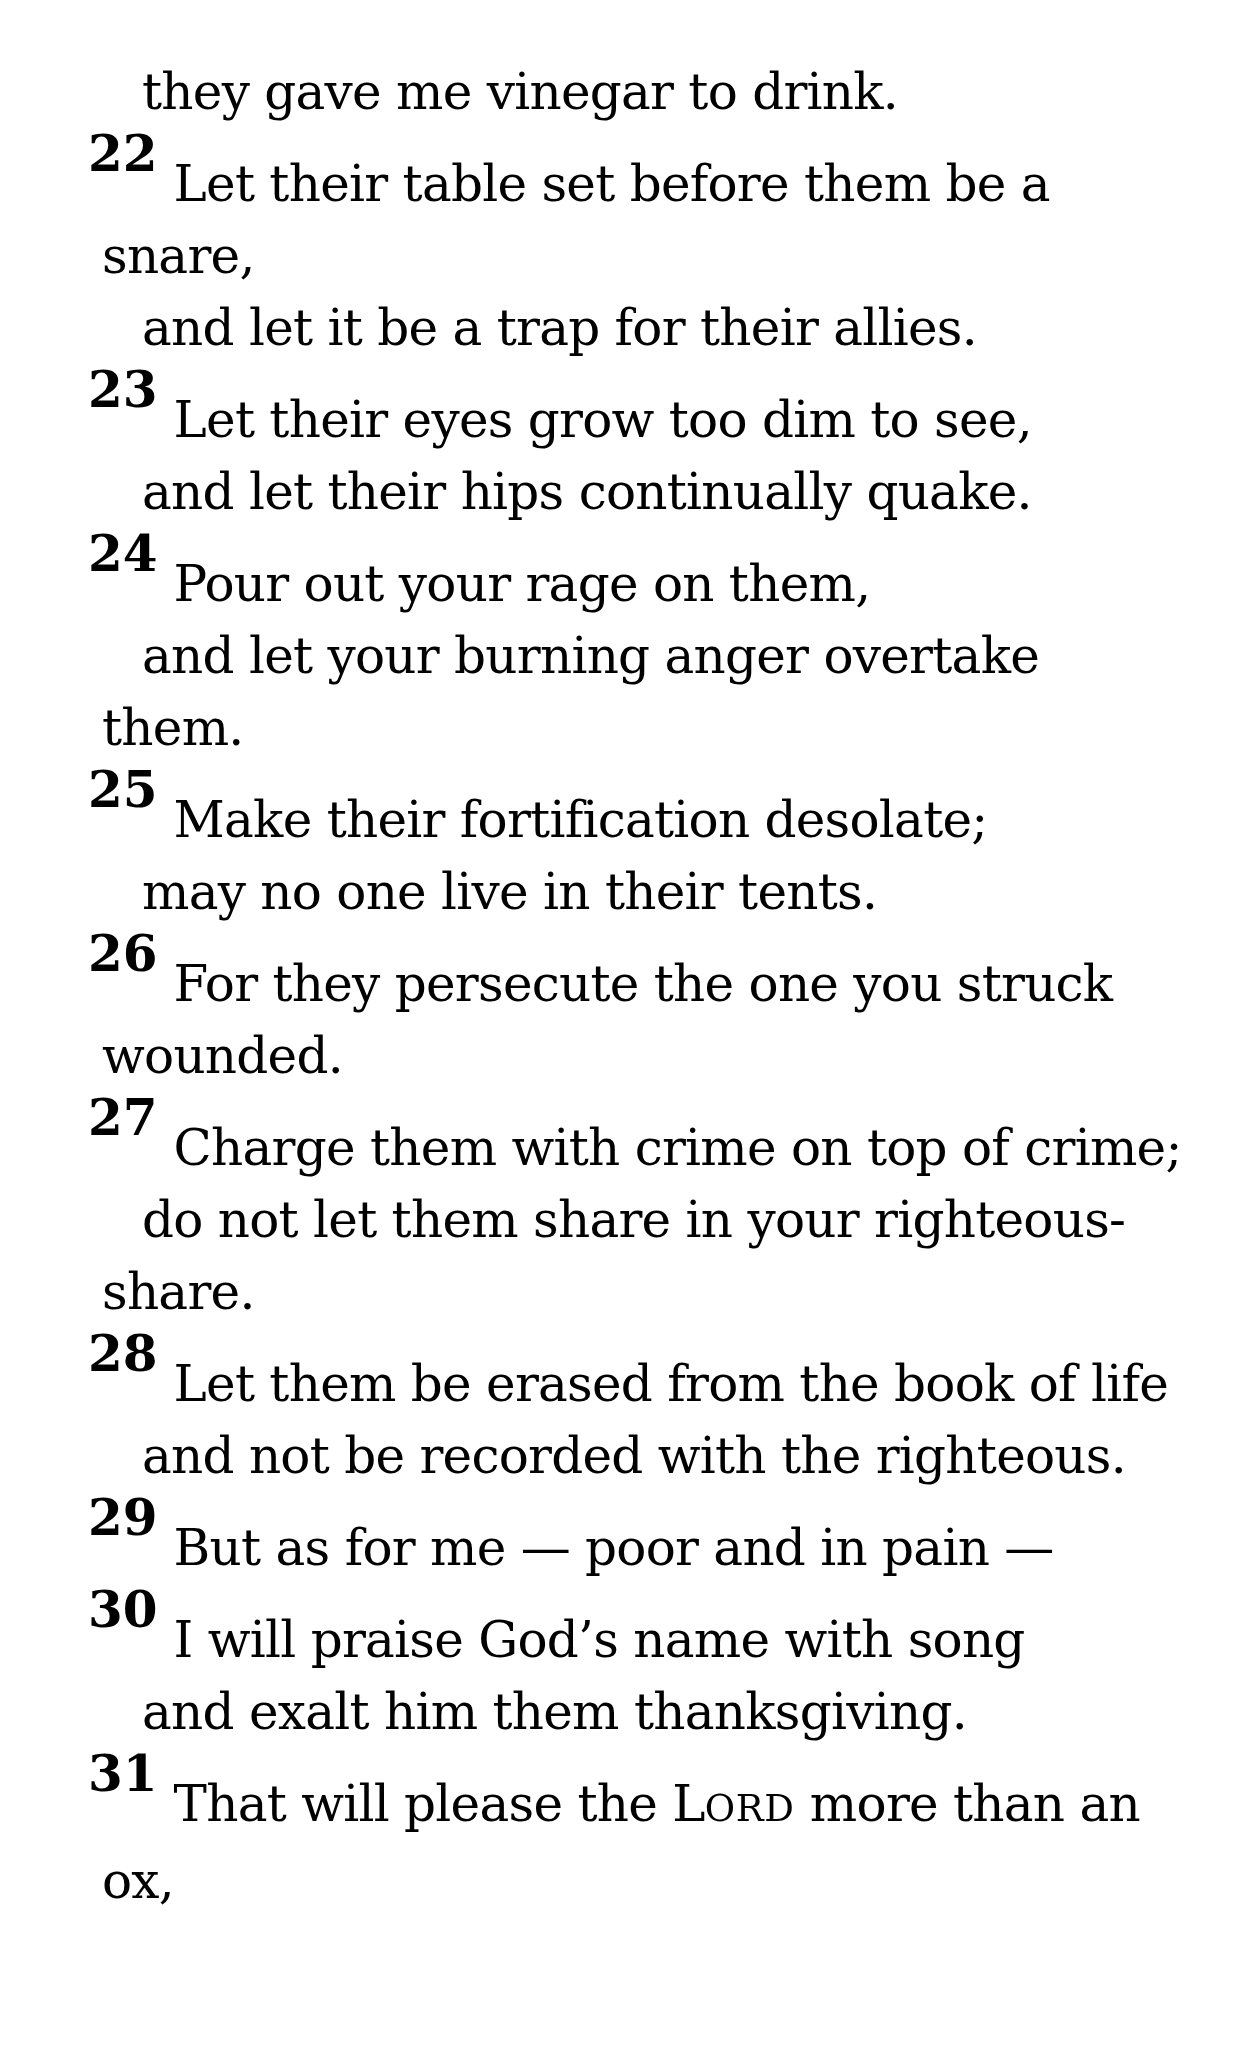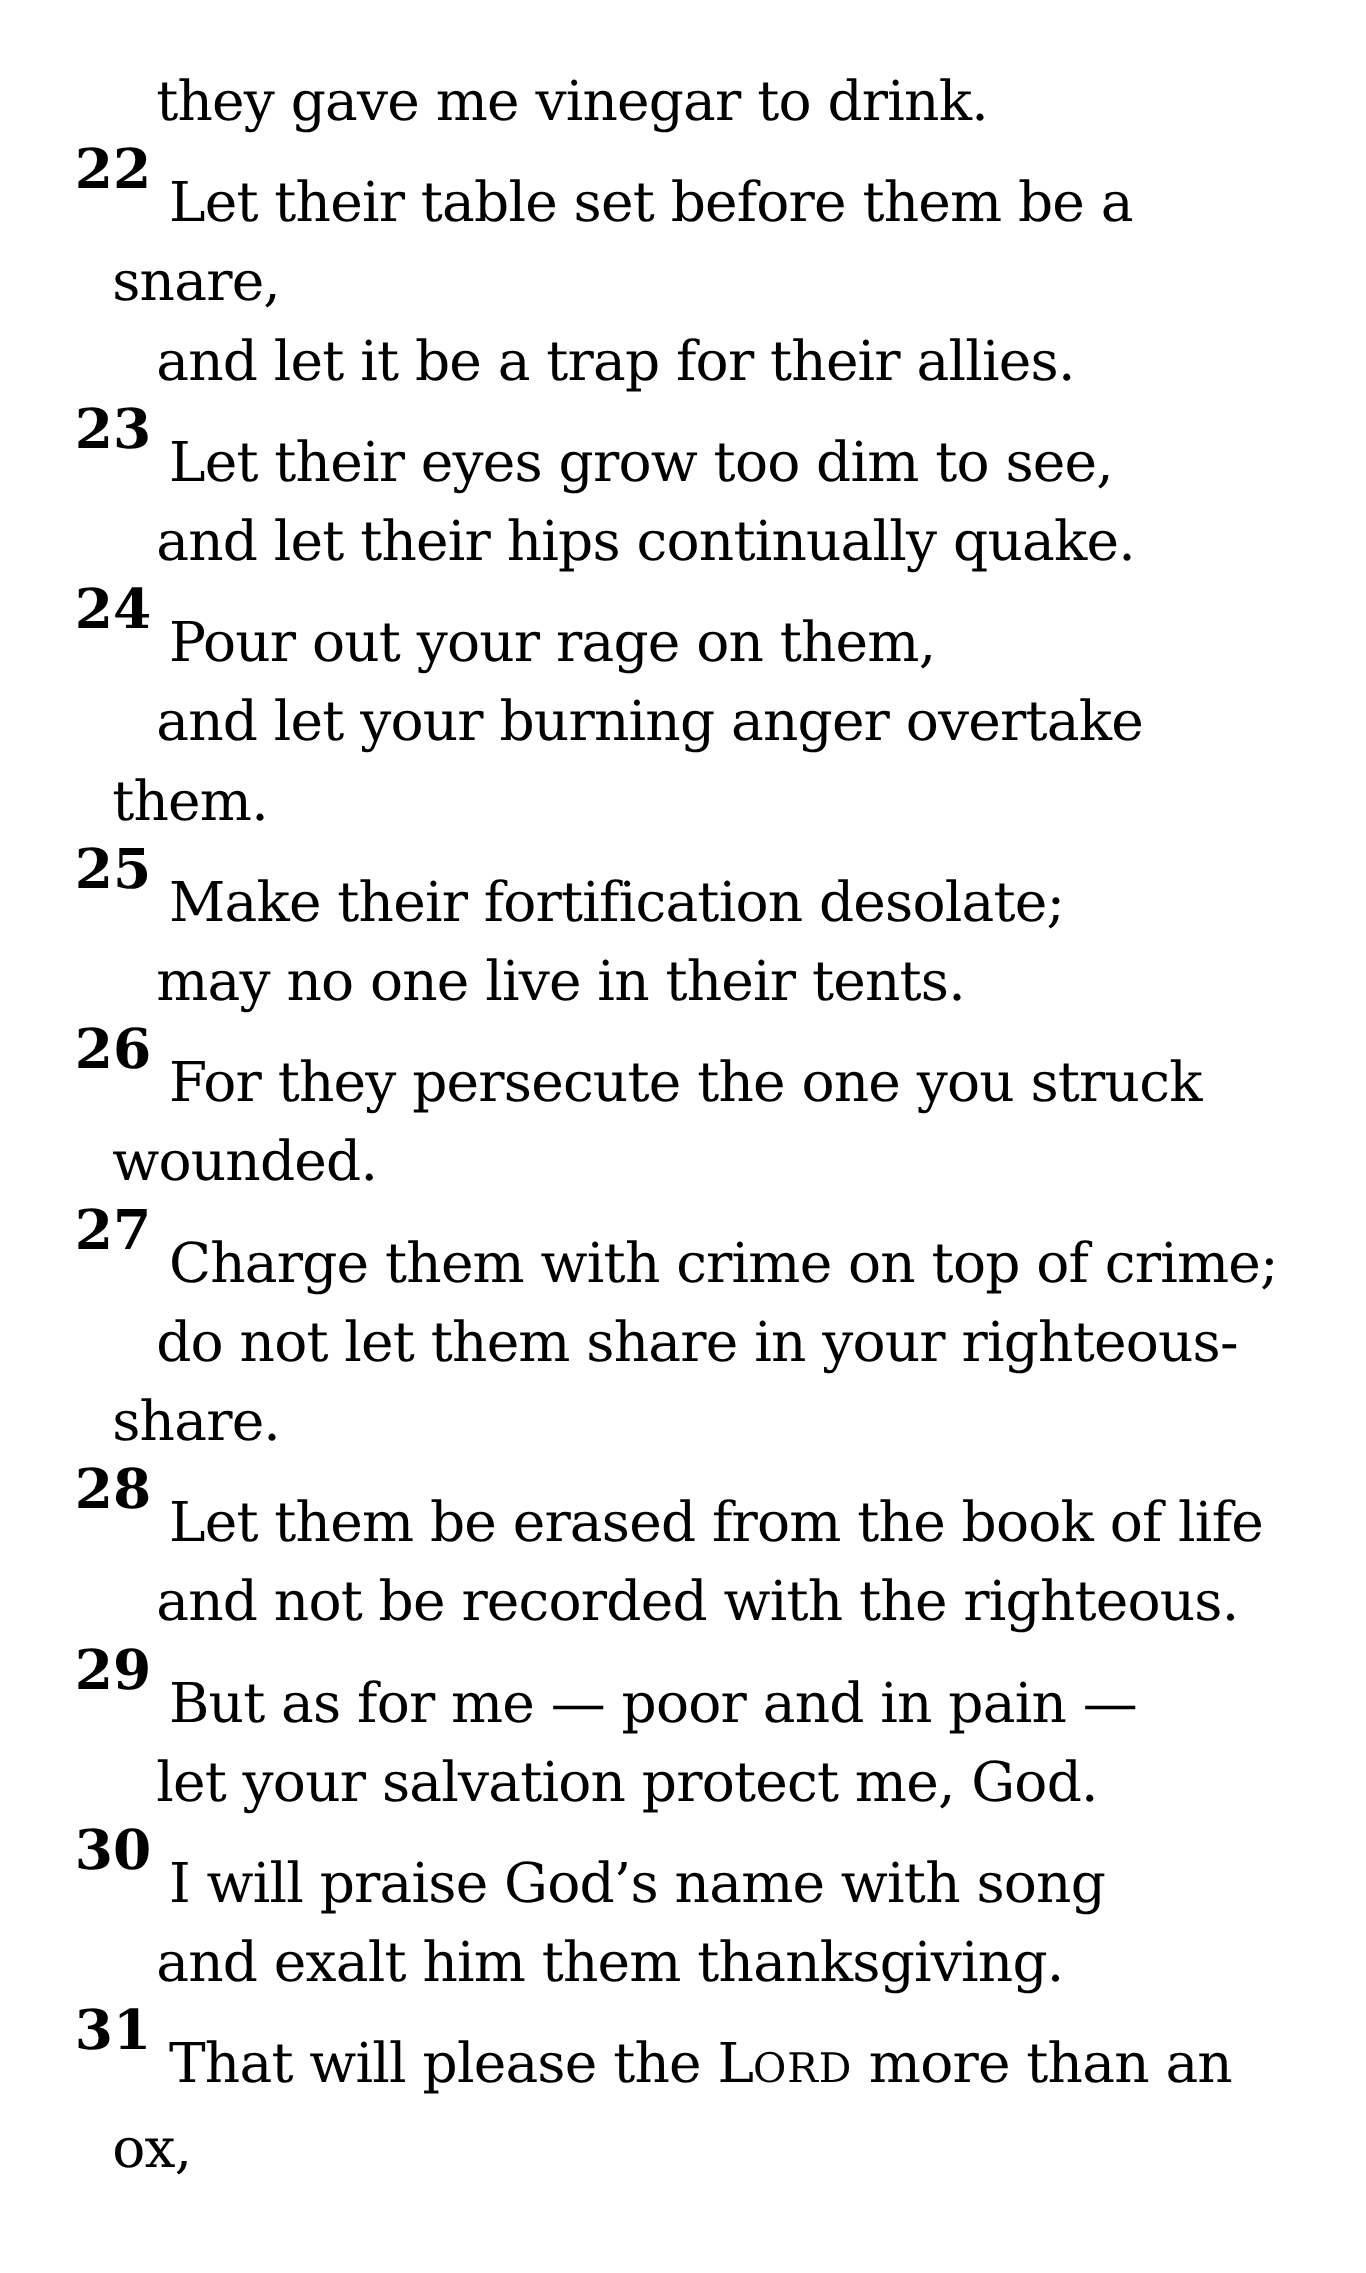--- a/index.html
+++ b/index.html
@@ -23,21 +23,21 @@
     padding: 56px 30px 0 0;
   }
   .line {
     font-size: 50px;
     line-height: 72px;
     letter-spacing: -0.015em;
     white-space: nowrap;
   }
   .line.continuation { padding-left: 142px; }
   .line.wrap         { padding-left: 102px; }
-  .line.verse-start  { padding-left: 68px; margin-top: 20px; }
+  .line.verse-start  { padding-left: 88px; margin-top: 20px; }
   .vnum {
     font-weight: bold;
     display: inline-block;
     position: relative;
     top: -30px;
     margin-right: 16px;
     letter-spacing: 0;
   }
   .divine-name .sc {
     font-size: 0.74em;
@@ -61,19 +61,18 @@
       <div class="line verse-start"><span class="vnum">25</span><span class="vtext">Make their fortification desolate;</span></div>
       <div class="line continuation"><span class="vtext">may no one live in their tents.</span></div>
       <div class="line verse-start"><span class="vnum">26</span><span class="vtext">For they persecute the one you struck</span></div>
       <div class="line wrap"><span class="vtext">wounded.</span></div>
       <div class="line verse-start"><span class="vnum">27</span><span class="vtext">Charge them with crime on top of crime;</span></div>
       <div class="line continuation"><span class="vtext">do not let them share in your righteous-</span></div>
       <div class="line wrap"><span class="vtext">share.</span></div>
       <div class="line verse-start"><span class="vnum">28</span><span class="vtext">Let them be erased from the book of life</span></div>
       <div class="line continuation"><span class="vtext">and not be recorded with the righteous.</span></div>
       <div class="line verse-start"><span class="vnum">29</span><span class="vtext">But as for me — poor and in pain —</span></div>
-      <div class="line continuation"><span class="vtext">let your salvation protect me, God.</span></div>
       <div class="line verse-start"><span class="vnum">30</span><span class="vtext">I will praise God’s name with song</span></div>
       <div class="line continuation"><span class="vtext">and exalt him them thanksgiving.</span></div>
       <div class="line verse-start"><span class="vnum">31</span><span class="vtext">That will please the <span class="divine-name">L<span class="sc">ORD</span></span> more than an</span></div>
       <div class="line wrap"><span class="vtext">ox,</span></div>
     </section>
 </main>
 
 </body></html>

